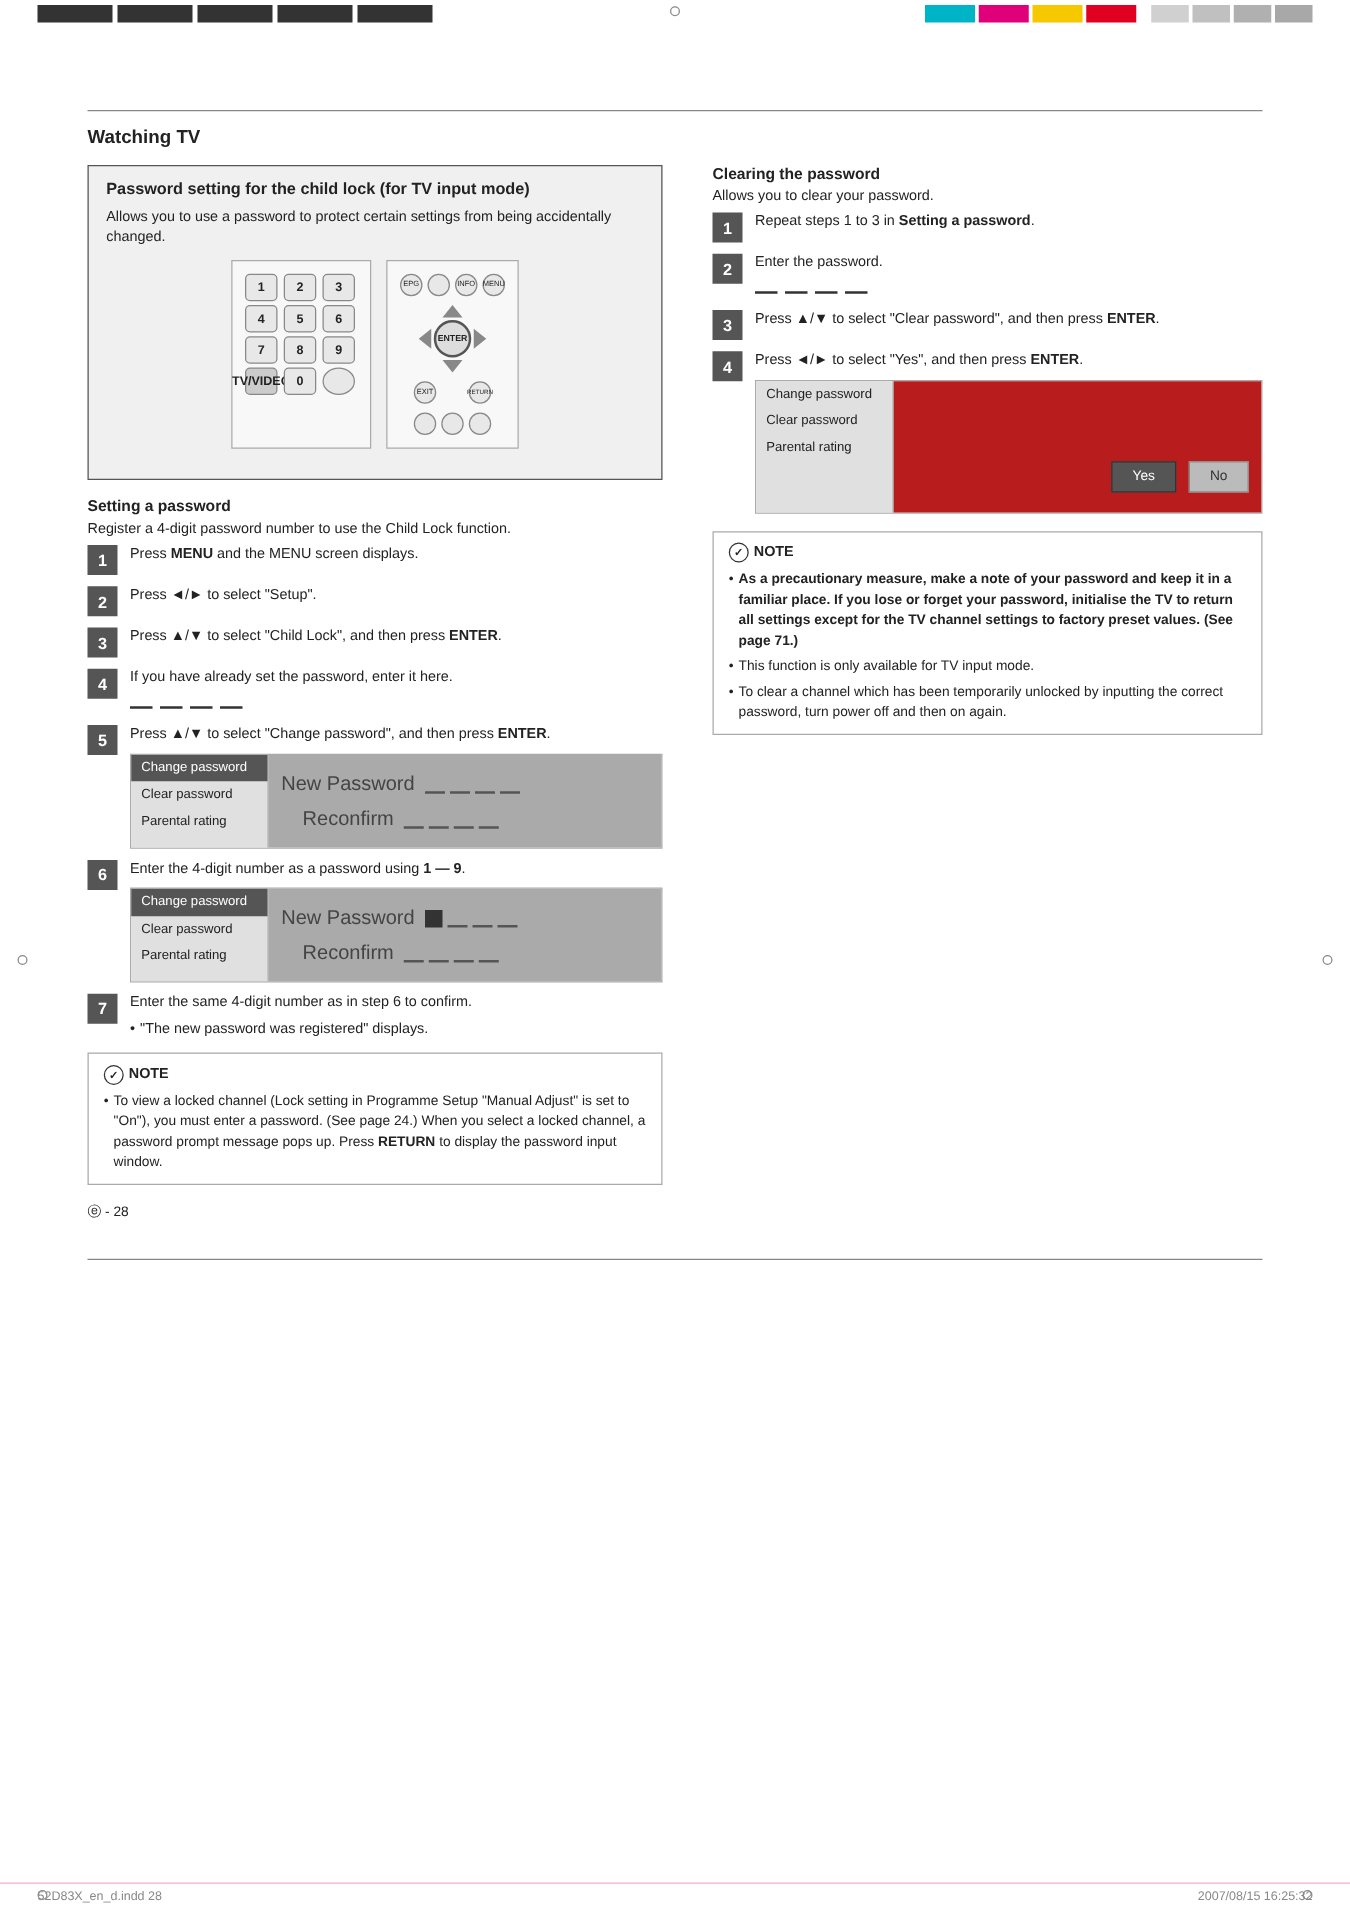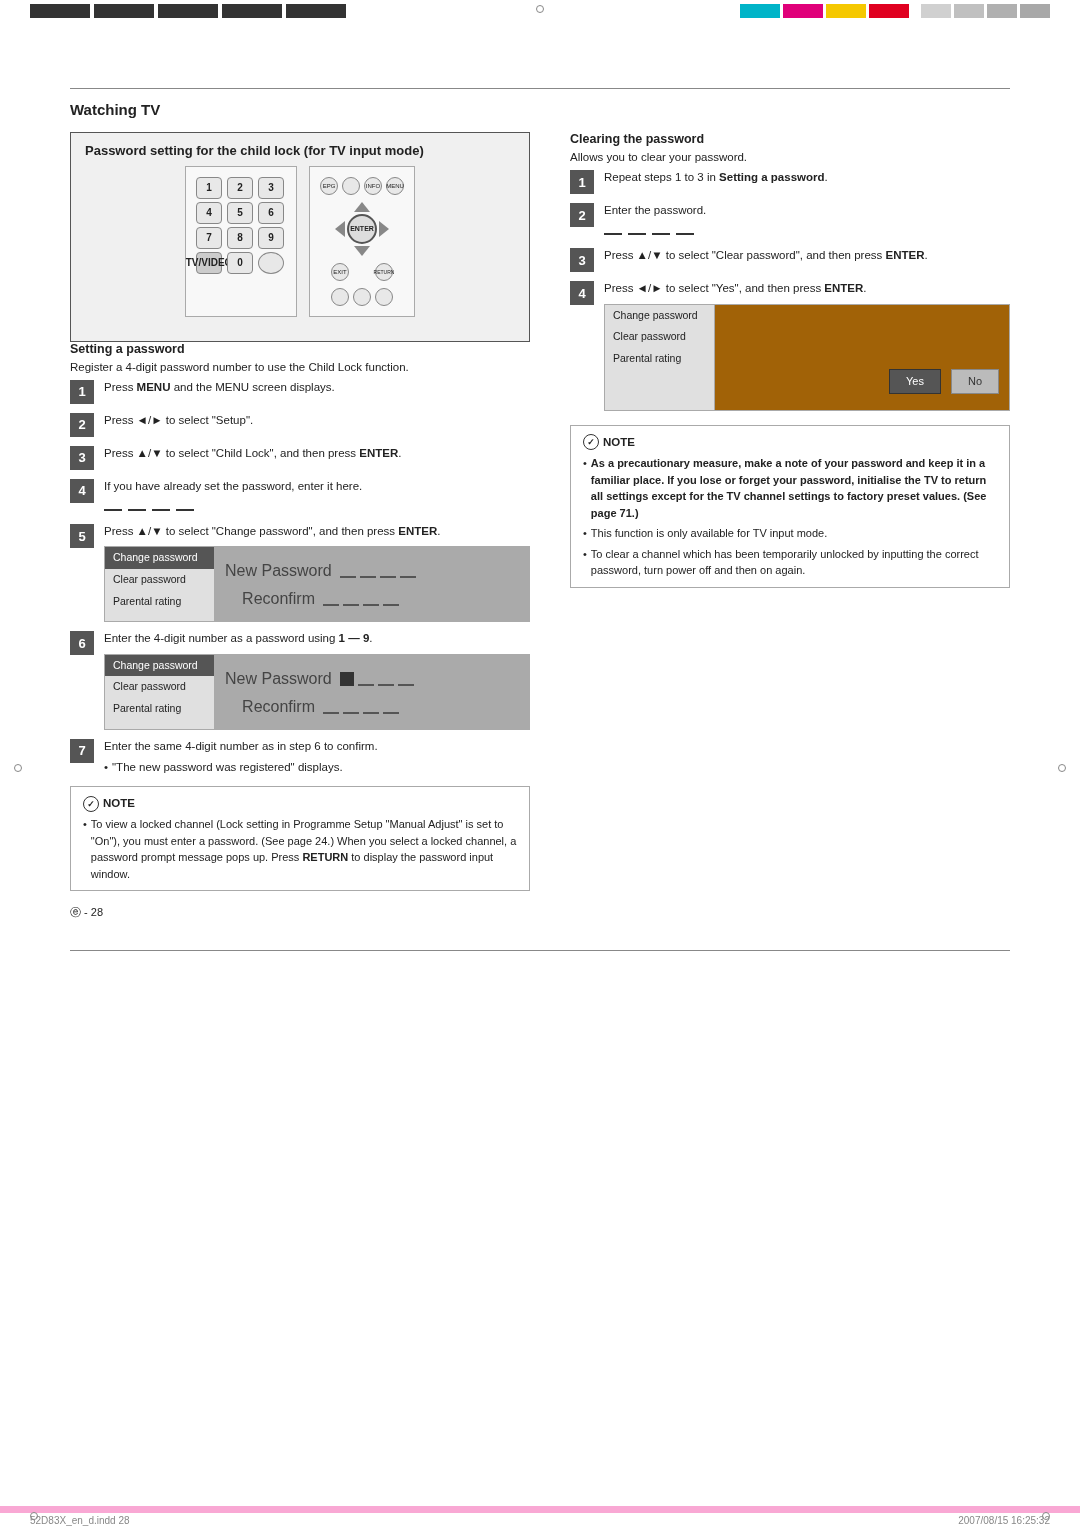--- a/index.html
+++ b/index.html
@@ -51,21 +51,21 @@
     .tb-lt1 { background: #d0d0d0; width: 30px; }
     .tb-lt2 { background: #c0c0c0; width: 30px; }
     .tb-lt3 { background: #b0b0b0; width: 30px; }
     .tb-lt4 { background: #a8a8a8; width: 30px; }
 
     
     .bottom-bar {
       position: absolute;
       bottom: 0; left: 0; right: 0;
       height: 22px;
-      border-top: 7px solid #f9a8d4;
+      border-top: 1px solid #f9a8d4;
       display: flex;
       align-items: center;
       padding: 0 30px;
       font-size: 10px;
       color: #888;
       justify-content: space-between;
     }
 
     
     .h-rule { border: none; border-top: 1px solid #888; margin: 12px 0; }
@@ -84,20 +84,21 @@
       align-items: flex-start;
     }
     .col-left { flex: 0 0 460px; }
     .col-right { flex: 1; }
 
     
     .section-box {
       border: 1.5px solid #555;
       background: #f0f0f0;
       padding: 10px 14px 14px 14px;
+      margin-bottom: 14px;
     }
     .section-box-title {
       font-size: 13px;
       font-weight: bold;
       line-height: 1.3;
       margin-bottom: 6px;
     }
     .section-box-desc {
       font-size: 11.5px;
       margin-bottom: 10px;
@@ -299,20 +300,21 @@
   <hr class="h-rule">
 
   <div class="page-title">Watching TV</div>
 
   <div class="two-col">
 
     <div class="col-left">
 
       <div class="section-box">
         <div class="section-box-title">Password setting for the child lock (for TV input mode)</div>
+        <div class="section-box-desc">Allows you to use a password to protect certain settings from being accidentally changed.</div>
 
         <div class="remote-images">
 
           <div class="remote-img">
             <div class="remote-numpad">
               <div class="rkey">1</div>
               <div class="rkey">2</div>
               <div class="rkey">3</div>
               <div class="rkey">4</div>
               <div class="rkey">5</div>
@@ -532,21 +534,21 @@
           
           <div style="display:flex;flex-direction:column;border:1px solid #aaa;margin-top:6px;">
             <div style="display:flex;">
               <div style="background:#e0e0e0;min-width:110px;border-right:1px solid #aaa;">
                 <div style="padding:3px 8px;font-size:10.5px;">Change password</div>
                 <div style="padding:3px 8px;font-size:10.5px;">Clear password</div>
                 <div style="padding:3px 8px;font-size:10.5px;">Parental rating</div>
                 <div style="height:20px;"></div>
                 <div style="height:20px;"></div>
               </div>
-              <div style="flex:1;background:#a16207;padding:20px 10px 10px 10px;display:flex;flex-direction:column;justify-content:flex-end;">
+              <div style="flex:1;background:#b91c1c;padding:20px 10px 10px 10px;display:flex;flex-direction:column;justify-content:flex-end;">
                 <div style="display:flex;gap:10px;justify-content:flex-end;padding-bottom:6px;">
                   <div style="background:#555;color:#fff;padding:3px 16px;font-size:11px;border:1px solid #333;">Yes</div>
                   <div style="background:#bbb;color:#333;padding:3px 16px;font-size:11px;border:1px solid #888;text-align:right;">No</div>
                 </div>
               </div>
             </div>
           </div>
         </div>
       </div>
 

